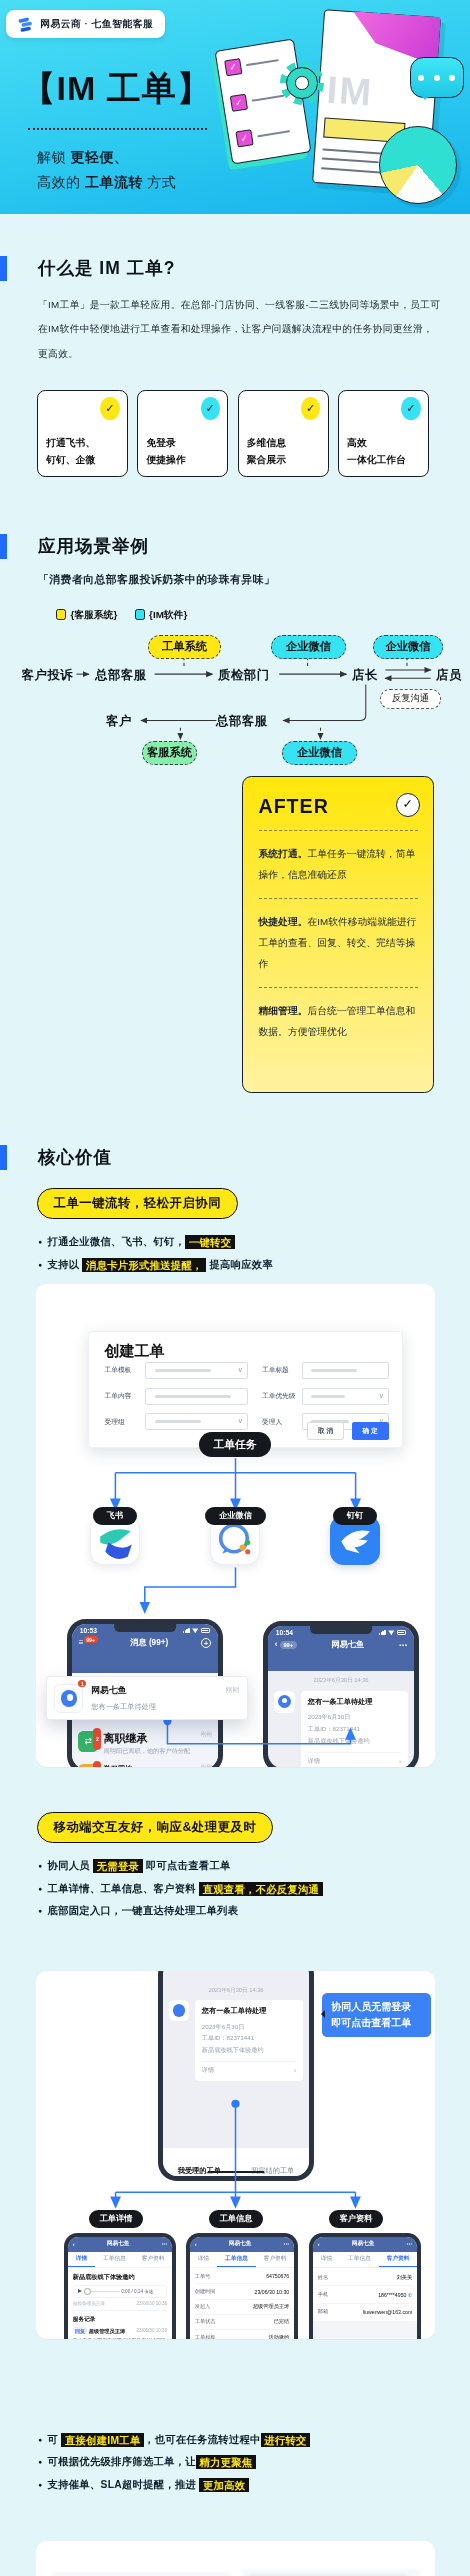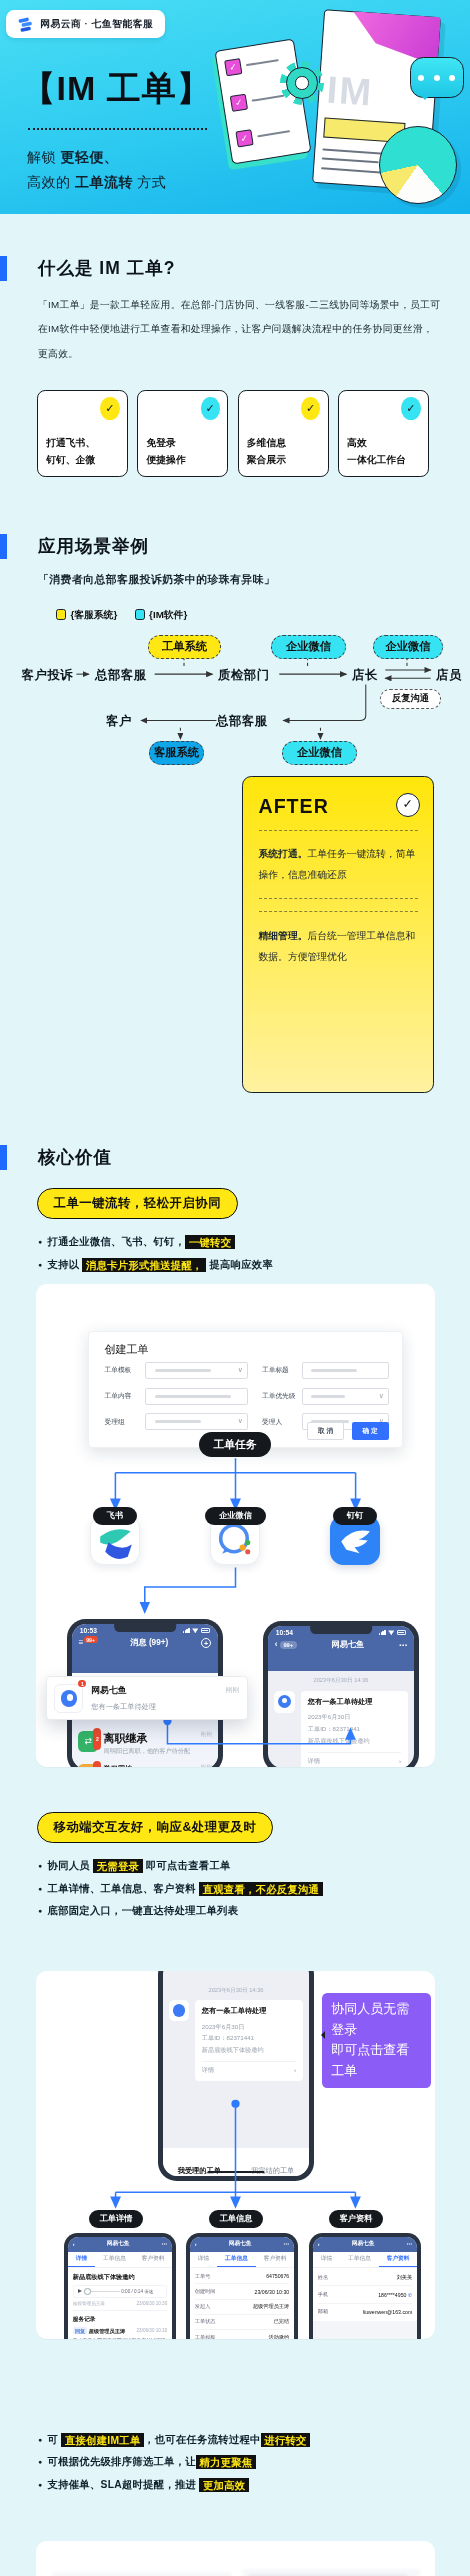--- a/index.html
+++ b/index.html
@@ -6,21 +6,21 @@
 body{font-family:"Liberation Sans","DejaVu Sans",sans-serif;background:#fff}
 #page{position:relative;width:471px;height:4122px;margin:0 auto;background:#E2F6FA;overflow:hidden;color:#111}
 .abs{position:absolute}
 
 #hero{position:absolute;left:0;top:0;width:471px;height:214px;overflow:hidden;
 background-image:repeating-linear-gradient(0deg,rgba(255,255,255,.16) 0 0.5px,transparent 0.5px 24px),repeating-linear-gradient(90deg,rgba(255,255,255,.16) 0 0.5px,transparent 0.5px 24px),linear-gradient(168deg,#4ADEF5 0%,#2CC9F0 55%,#14B2EC 100%)}
 .brandpill{position:absolute;left:6.2px;top:10.3px;height:28px;background:#fff;border-radius:8.2px;display:flex;align-items:center;gap:5.2px;padding:0 11.3px;box-shadow:0 2.1px 5.2px rgba(0,60,90,.12)}
 .brandtxt{font-size:9.8px;font-weight:800;color:#17202A;letter-spacing:0.5px}
 .herotitle{position:absolute;left:21.6px;top:66px;font-size:34px;font-weight:900;color:#0B0F14;letter-spacing:1px}
 .herodots{position:absolute;left:28px;top:128px;width:179px;border-top:2.6px dotted #17202A}
-.herosub{position:absolute;left:27px;font-size:14px;color:#10202c;font-weight:500;letter-spacing:0.5px}
+.herosub{position:absolute;left:37px;font-size:14px;color:#10202c;font-weight:500;letter-spacing:0.5px}
 .herosub b{font-weight:900}
 
 .doc{position:absolute;left:318px;top:13.4px;width:117px;height:174px;background:#fff;border:1.5px solid #16202B;border-radius:4.1px;transform:rotate(4deg);box-shadow:5.2px 5.2px 0 rgba(8,54,80,.12)}
 .doc .tri{position:absolute;right:-1px;top:-1px;width:88px;height:49px;background:linear-gradient(120deg,#F06ADF,#C93BD4);clip-path:polygon(0 0,100% 0,100% 100%,28% 62%);border-radius:0 3.1px 0 0}
 .doc .im{position:absolute;left:7.2px;top:58px;font-size:38px;font-weight:900;color:#D7DBE4;letter-spacing:2.1px}
 .doc .ybar{position:absolute;left:7.2px;top:107px;width:81px;height:19.6px;background:#F7E96B;border:1px solid #1a2430}
 .doc .ln{position:absolute;left:7.2px;height:2.1px;background:#6B7480;border-radius:1px}
 .check{position:absolute;left:223px;top:44px;width:80px;height:115px;background:#fff;border:1.5px solid #16202B;border-radius:5.2px;transform:rotate(-9deg);box-shadow:-4.1px 5.2px 0 #37E0C9}
 .check .row{position:absolute;left:7.2px;display:flex;align-items:center;gap:5.2px}
 .check .bx{width:15.5px;height:15.5px;background:#E84FD8;border:1px solid #1a2430;border-radius:2.1px;color:#fff;font-weight:900;text-align:center;line-height:14px;font-size:9.3px}
@@ -40,21 +40,21 @@
 .fcards{position:absolute;left:37px;top:390px;display:flex;gap:9.3px}
 .fcard{width:91px;height:87px;background:#fff;border:1px solid #141b22;border-radius:8.2px;position:relative;padding:7.2px}
 .fcard .ck{position:absolute;right:7.2px;top:6.2px;width:19.6px;height:23px;border-radius:50%;color:#10202c;font-weight:900;font-size:11.3px;text-align:center;line-height:23px}
 .fcard .lb{position:absolute;left:8.2px;bottom:7.2px;font-size:9.8px;font-weight:700;line-height:1.8}
 
 .quote{position:absolute;font-size:10.8px;font-weight:600;color:#17222c;letter-spacing:0.5px}
 .lgd{position:absolute;display:flex;gap:17.5px;font-size:9.8px;font-weight:600}
 .lgd .sw{display:inline-block;width:10.3px;height:10.3px;border:1px solid #15202a;border-radius:2.6px;margin-right:4.1px;vertical-align:-1.5px}
 .fl-lb{position:absolute;font-size:12.4px;font-weight:800;color:#10181f;letter-spacing:0.5px}
 .fl-pill{position:absolute;height:24px;border:1px dashed #3a4147;border-radius:12px;font-size:11.3px;font-weight:800;text-align:center;line-height:21.6px}
-.fl-badge{position:absolute;background:#fff;border:1px dashed #555;border-radius:9.8px;font-size:9.3px;font-weight:700;text-align:center}
+.fl-badge{position:absolute;background:#fff;border:1px dashed #555;border-radius:9.8px;font-size:9.3px;font-weight:400;text-align:center}
 
 .bacard{position:absolute;top:776px;width:192px;height:317px;border:1.5px solid #15202a;border-radius:9.3px;padding:17.5px 15.5px}
 .bacard h3{font-size:19.6px;font-weight:900;letter-spacing:1px}
 .badash{border-top:1px dashed #7d8388;margin:12.4px 0}
 .bacard p{font-size:9.8px;line-height:2.15;color:#1a242d;font-weight:500}
 .bacard p b{font-weight:900}
 .okc{position:absolute;right:13.4px;top:15.5px;width:24px;height:24px;border-radius:50%;background:#fff;border:1.5px solid #15202a;font-size:12.4px;font-weight:900;text-align:center;line-height:21.6px}
 
 .pillY{position:absolute;background:#FFE713;border:1.5px solid #111;border-radius:20.6px;font-weight:900;font-size:12.4px;padding:6.2px 15.5px;letter-spacing:0.5px}
 .blt{position:absolute;font-size:10.3px;font-weight:600;color:#10202c;letter-spacing:0.3px}
@@ -81,21 +81,21 @@
 .sticons{display:flex;gap:2.6px;align-items:center}
 .bars{display:inline-flex;gap:0.5px;align-items:flex-end}
 .bars i{width:1.3px;background:#fff;border-radius:0.5px}
 .wifi{width:6.2px;height:4.6px;background:radial-gradient(circle at 50% 100%,#fff 0 1px,transparent 1px),conic-gradient(from -45deg at 50% 100%,#fff 0 90deg,transparent 90deg);clip-path:polygon(0 0,100% 0,50% 100%)}
 .batt{width:9.3px;height:4.6px;border:0.5px solid rgba(255,255,255,.9);border-radius:1px;position:relative}
 .batt::after{content:"";position:absolute;inset:0.5px;right:1.5px;background:#fff;border-radius:0.5px}
 .navrow{display:flex;align-items:center;justify-content:space-between;padding:3.1px 7.2px 5.2px;font-size:8.2px;font-weight:700}
 .redbadge{background:#E9492F;color:#fff;border-radius:4.6px;font-size:5.2px;padding:0.5px 2.6px;font-weight:700}
 .tag{font-size:5.2px;padding:0.5px 2.1px;border-radius:1.5px;font-weight:700}
 .tag.blue{color:#4A78D8;background:#E8F0FF}
-.tip{position:absolute;background:#8b5cf6;color:#fff;border-radius:5.2px;font-size:13px;line-height:1.6;padding:6.2px 9.3px;font-weight:400;z-index:9}
+.tip{position:absolute;background:#3b82f6;color:#fff;border-radius:5.2px;font-size:10px;line-height:1.6;padding:6.2px 9.3px;font-weight:700;z-index:9}
 .tip.aL::before{content:"";position:absolute;left:-5.2px;top:40%;border:4.1px solid transparent;border-right-color:#1d1f22}
 .tip.aR::before{content:"";position:absolute;right:-5.2px;top:40%;border:4.1px solid transparent;border-left-color:#1d1f22}
 .kv{display:flex;justify-content:space-between;align-items:center;border-bottom:0.5px solid #F1F3F6}
 .play{display:inline-block;width:0;height:0;border-left:4.1px solid #555;border-top:2.6px solid transparent;border-bottom:2.6px solid transparent;margin-right:2.1px}
 .track{display:inline-block;height:1px;background:#D8DBE0;vertical-align:1.5px;position:relative}
 .track::before{content:"";position:absolute;left:0;top:-2.1px;width:4.6px;height:4.6px;border:0.8px solid #9aa;border-radius:50%;background:#fff}
 .blur-ui{filter:blur(1.5px);opacity:.75}
 </style>
 </head>
 <body>
@@ -210,45 +210,46 @@
     <span class="fl-pill" style="left:271px;top:0;width:75px;background:#35E3F2">企业微信</span>
     <span class="fl-pill" style="left:373px;top:0;width:70px;background:#35E3F2">企业微信</span>
     <span class="fl-lb" style="left:21.6px;top:32px">客户投诉</span>
     <span class="fl-lb" style="left:95px;top:32px">总部客服</span>
     <span class="fl-lb" style="left:218px;top:32px">质检部门</span>
     <span class="fl-lb" style="left:352px;top:32px">店长</span>
     <span class="fl-lb" style="left:436px;top:32px">店员</span>
     <span class="fl-badge" style="left:380px;top:54px;width:61px;height:19.6px;line-height:17.5px">反复沟通</span>
     <span class="fl-lb" style="left:106px;top:78px">客户</span>
     <span class="fl-lb" style="left:216px;top:78px">总部客服</span>
-    <span class="fl-pill" style="left:149px;top:106px;width:55px;background:#0ea5e9">客服系统</span>
+    <span class="fl-pill" style="left:142px;top:106px;width:55px;background:#86efac">客服系统</span>
     <span class="fl-pill" style="left:282px;top:106px;width:75px;background:#35E3F2">企业微信</span>
   </div>
 
   <div class="bacard" style="left:242px;background:linear-gradient(180deg,#FFE60A 0%,#FFF2A0 100%)">
     <h3>AFTER</h3>
     <span class="okc">✓</span>
     <div class="badash" style="border-color:#8a8337"></div>
     <p><b>系统打通。</b><span>工单任务一键流转，简单操作，信息准确还原</span></p>
     <div class="badash" style="border-color:#8a8337"></div>
+    <p><b>快捷处理。</b><span>在IM软件移动端就能进行工单的查看、回复、转交、完结等操作</span></p>
     <div class="badash" style="border-color:#8a8337"></div>
     <p><b>精细管理。</b><span>后台统一管理工单信息和数据。方便管理优化</span></p>
   </div>
 
   <div class="h2bar" style="top:1145px"></div>
   <div class="h2" style="left:38px;top:1145px">核心价值</div>
 
   <div class="pillY" style="left:37px;top:1188px">工单一键流转，轻松开启协同</div>
   <div class="blt" style="left:38px;top:1235px"><span class="d">●</span><span>打通企业微信、飞书、钉钉，</span><span class="hl">一键转交</span></div>
   <div class="blt" style="left:38px;top:1258px"><span class="d">●</span><span>支持以 </span><span class="hl">消息卡片形式推送提醒，</span><span> 提高响应效率</span></div>
 
   <div class="bigcard" style="top:1284px;height:483px">
 
     <div class="modal" style="left:52px;top:47px;width:315px;height:117px">
-      <div style="position:absolute;left:15.5px;top:10.3px;font-size:11px;font-weight:400">创建工单</div>
+      <div style="position:absolute;left:15.5px;top:10.3px;font-size:15px;font-weight:700">创建工单</div>
       <span class="mlab" style="position:absolute;left:15.5px;top:34px;font-size:6.7px">工单模板</span>
       <span class="mbox" style="position:absolute;left:56px;top:30px;width:103px;height:16.5px">
           <i class="bar"></i>
           <i class="vv">∨</i>
         </span>
       <span class="mlab" style="position:absolute;left:173px;top:34px;font-size:6.7px">工单标题</span>
       <span class="mbox" style="position:absolute;left:213px;top:30px;width:87px;height:16.5px">
           <i class="bar"></i>
         </span>
       <span class="mlab" style="position:absolute;left:15.5px;top:60px;font-size:6.7px">工单内容</span>

